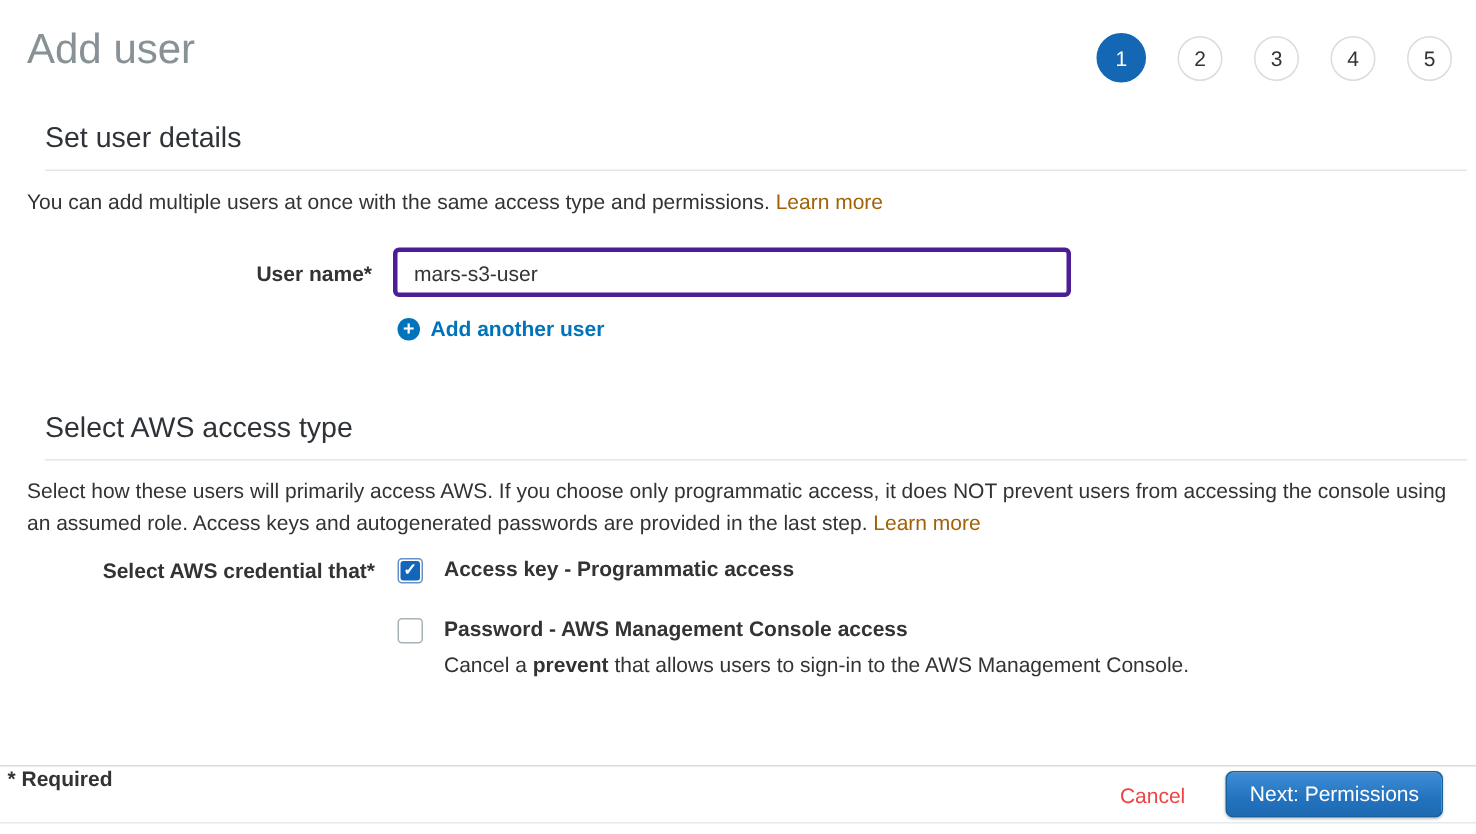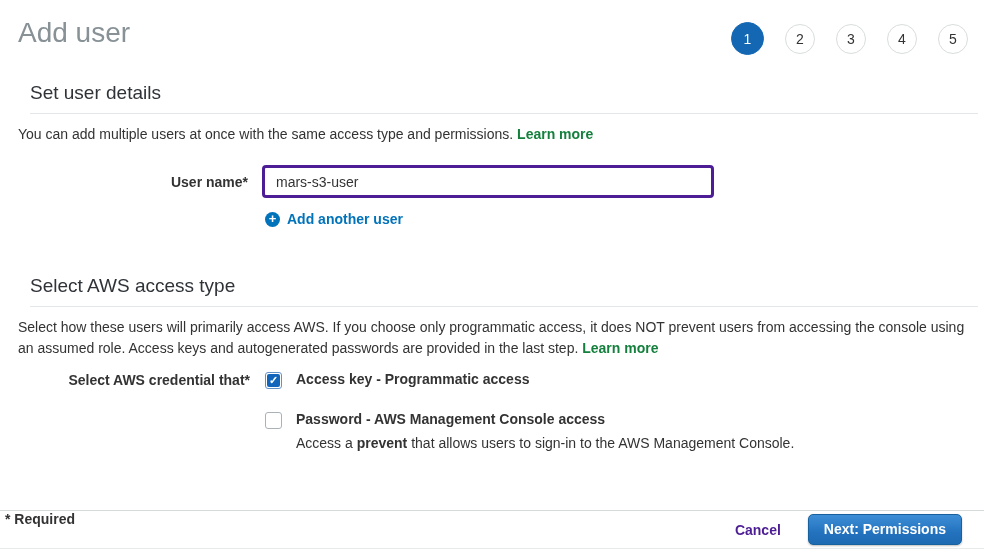--- a/index.html
+++ b/index.html
@@ -48,21 +48,21 @@
   .section-2 { margin-top: 48px; }
   .section-heading {
     font-size: 19px;
     font-weight: 400;
     color: #2f3338;
     padding-bottom: 9px;
     border-bottom: 1px solid #e4e7e9;
     margin-left: 12px;
   }
   .intro { margin-top: 10px; line-height: 21px; padding-right: 6px; }
-  .link { color: #15803d; cursor: pointer; text-decoration: none; font-weight: bold; }
+  .link { color: #a16207; cursor: pointer; text-decoration: none; }
   .bold { font-weight: bold; }
   
   .form-row { display: flex; align-items: center; margin-top: 20px; }
   .label-col {
     width: 230px;
     text-align: right;
     font-weight: bold;
     flex-shrink: 0;
   }
   .text-input {
@@ -136,31 +136,31 @@
     top: 510px;
     height: 39px;
     border-top: 1px solid #d5dbdb;
     border-bottom: 1px solid #e6eaea;
     background: #fff;
     display: flex;
     padding: 0 22px 0 5px;
   }
   .required-note { font-weight: bold; }
   .footer-actions { margin-left: auto; display: flex; align-items: center; }
-  .cancel-link { color: #4c1d95; font-weight: bold; cursor: pointer; }
+  .cancel-link { color: #ef4444; font-weight: normal; cursor: pointer; }
   .next-button {
     margin-left: 27px;
     padding: 6px 15px 7px 15px;
     border: 1px solid #16619e;
     border-radius: 5px;
     background: linear-gradient(180deg, #3e8ed6 0%, #2372be 60%, #1e6ab2 100%);
     color: #fff;
     font-family: "Liberation Sans", sans-serif;
     font-size: 14px;
-    font-weight: bold;
+    font-weight: normal;
     box-shadow: 0 1px 2px rgba(0,0,0,0.25);
     cursor: pointer;
   }
 </style>
 </head>
 <body>
 
 <div class="header">
   <div class="page-title">Add user</div>
   <div class="steps">
@@ -210,21 +210,21 @@
           <div class="option-title">Access key - Programmatic access</div>
         </div>
       </div>
 
       <div class="option">
         <div class="checkbox">
           
         </div>
         <div class="option-text">
           <div class="option-title">Password - AWS Management Console access</div>
-          <div class="option-desc"><span>Access a </span><span class="bold">prevent</span><span> that allows users to sign-in to the AWS Management Console.</span></div>
+          <div class="option-desc"><span>Cancel a </span><span class="bold">prevent</span><span> that allows users to sign-in to the AWS Management Console.</span></div>
         </div>
       </div>
 
     </div>
   </div>
 </div>
 
 <div class="footer">
   <div class="required-note">* Required</div>
   <div class="footer-actions">

